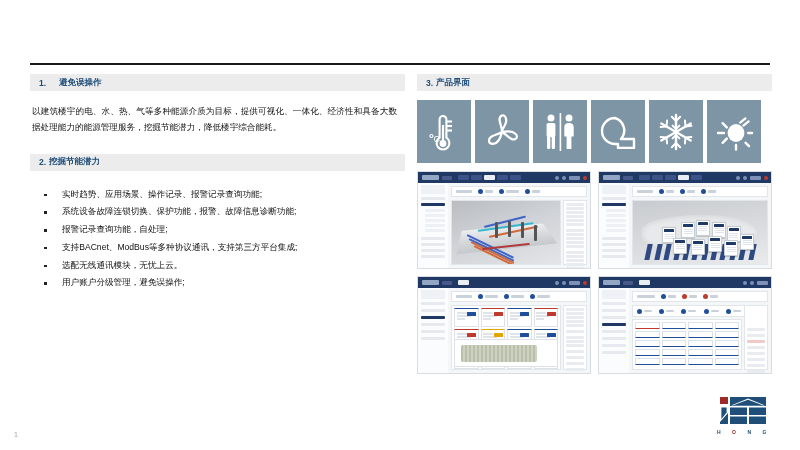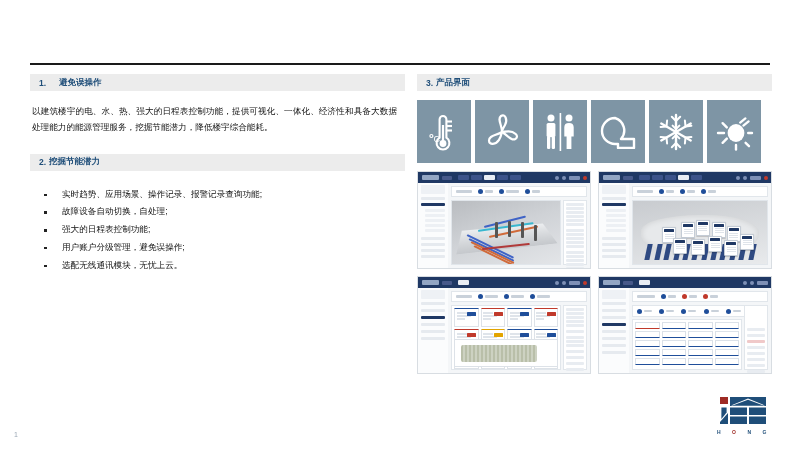--- a/index.html
+++ b/index.html
@@ -154,35 +154,36 @@
 
   <div class="title-rule"></div>
 
   <div class="col-left">
 
     <div class="sec-bar with-gap">
       <span class="sec-num">1.</span>
       <span class="sec-txt">避免误操作</span>
     </div>
 
-    <div class="para">以建筑楼宇的电、水、热、强大的日程表控制功能，提供可视化、一体化、经济性和具备大数据处理能力的能源管理服务，挖掘节能潜力，降低楼宇综合能耗。</div>
+    <div class="para">以建筑楼宇的电、水、热、气等多种能源介质为目标，提供可视化、一体化、经济性和具备大数据处理能力的能源管理服务，挖掘节能潜力，降低楼宇综合能耗。</div>
 
     <div style="height:18px"></div>
 
     <div class="sec-bar tight">
       <span class="sec-num">2.</span>
       <span class="sec-txt">挖掘节能潜力</span>
     </div>
 
     <ul class="bullets">
       <li>实时趋势、应用场景、操作记录、报警记录查询功能;</li>
-      <li>故障设备自动切换，自处理;</li>
-      <li>强大的日程表控制功能;</li>
+      <li>系统设备故障连锁切换、保护功能，报警、故障信息诊断功能;</li>
+      <li>报警记录查询功能，自处理;</li>
+      <li>支持BACnet、ModBus等多种协议通讯，支持第三方平台集成;</li>
+      <li>选配无线通讯模块，无忧上云。</li>
       <li>用户账户分级管理，避免误操作;</li>
-      <li>选配无线通讯模块，无忧上云。</li>
     </ul>
   </div>
 
   <div class="col-right">
 
     <div class="sec-bar tight">
       <span class="sec-num">3.</span>
       <span class="sec-txt">产品界面</span>
     </div>
 

